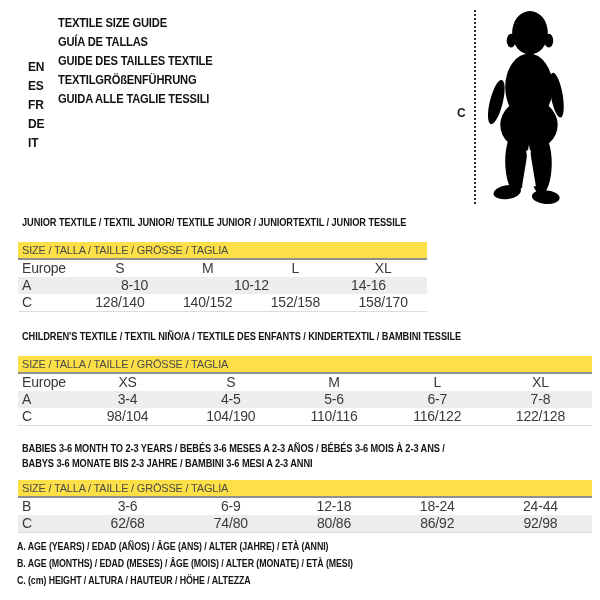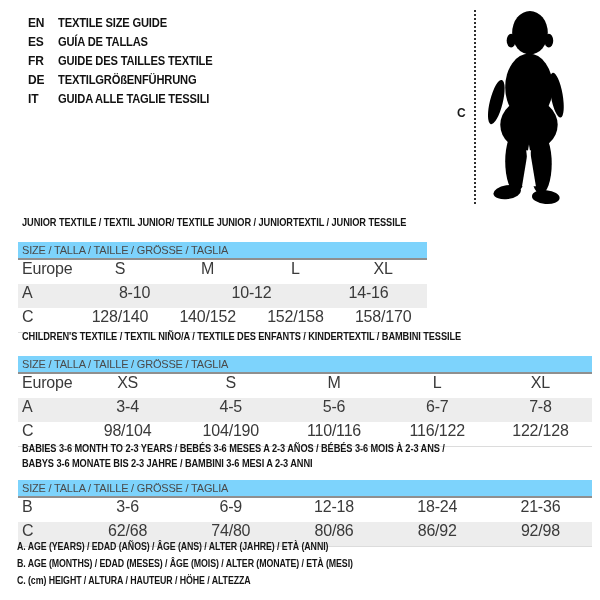--- a/index.html
+++ b/index.html
@@ -3,37 +3,37 @@
 <meta charset="utf-8">
 <style>
   html,body{margin:0;padding:0;background:#ffffff;}
   .page{
     position:relative;width:600px;height:600px;background:#ffffff;overflow:hidden;
     font-family:"Liberation Sans","DejaVu Sans",sans-serif;color:#1a1a1a;
   }
   
   .langs{position:absolute;left:28px;top:14px;}
   .lang-row{display:flex;height:19px;line-height:19px;font-size:12px;font-weight:bold;color:#121212;}
-  .lang-code{width:30px;letter-spacing:-0.2px;}
+  .lang-code{width:30px;letter-spacing:-0.2px;margin-top:44px;}
   .lang-text{letter-spacing:-0.2px;transform:scaleX(0.93);transform-origin:0 50%;white-space:nowrap;}
   
   .measure-line{position:absolute;left:474px;top:10px;height:194px;width:0;border-left:2px dotted #2e2e2e;}
   .measure-label{position:absolute;left:457px;top:106px;font-size:12px;font-weight:bold;color:#1a1a1a;}
   .baby-svg{position:absolute;left:486px;top:8px;}
   
   .tbl{position:absolute;left:18px;border-bottom:1px solid #dcdcdc;}
   .tbl-junior{top:216px;width:409px;}
   .tbl-children{top:322px;width:574px;margin-top:8px;}
   .tbl-babies{top:441px;width:574px;}
   .t-title{font-size:11px;font-weight:bold;color:#141414;line-height:13px;margin:0 0 13px 4px;
     transform:scaleX(0.84);transform-origin:0 0;white-space:nowrap;letter-spacing:-0.1px;}
   .t-title.two-line{line-height:15px;margin-bottom:9px;}
-  .band{height:16px;line-height:16px;background:#7dd3fc;border-bottom:2px solid #8f8f8f;
+  .band{height:16px;line-height:16px;background:#fde047;border-bottom:2px solid #8f8f8f;
     font-size:11px;color:#4a4a4a;padding-left:4px;letter-spacing:-0.2px;white-space:nowrap;overflow:hidden;}
-  .trow{display:flex;height:24px;line-height:17px;font-size:16px;color:#3a3a3a;letter-spacing:-0.2px;}
+  .trow{display:flex;height:17px;line-height:17px;font-size:14px;color:#3a3a3a;letter-spacing:-0.2px;}
   .trow.shaded{background:#ededed;}
   .tlabel{width:54px;padding-left:4px;flex:none;}
   .tcell{flex:1;text-align:center;}
   
   .notes{position:absolute;left:17px;top:538px;}
   .note-line{font-size:10.5px;font-weight:bold;color:#141414;line-height:17px;
     transform:scaleX(0.84);transform-origin:0 50%;white-space:nowrap;letter-spacing:-0.1px;}
 </style>
 </head>
 <body>
@@ -146,21 +146,21 @@
       <span style="display:block">BABYS 3-6 MONATE BIS 2-3 JAHRE / BAMBINI 3-6 MESI A 2-3 ANNI</span>
     </h3>
     <div class="band">SIZE / TALLA / TAILLE / GRÖSSE / TAGLIA</div>
     <div class="rows">
         <div class="trow">
           <span class="tlabel">B</span>
           <span class="tcell">3-6</span>
           <span class="tcell">6-9</span>
           <span class="tcell">12-18</span>
           <span class="tcell">18-24</span>
-          <span class="tcell">21-36</span>
+          <span class="tcell">24-44</span>
         </div>
         <div class="trow shaded">
           <span class="tlabel">C</span>
           <span class="tcell">62/68</span>
           <span class="tcell">74/80</span>
           <span class="tcell">80/86</span>
           <span class="tcell">86/92</span>
           <span class="tcell">92/98</span>
         </div>
       </div>

